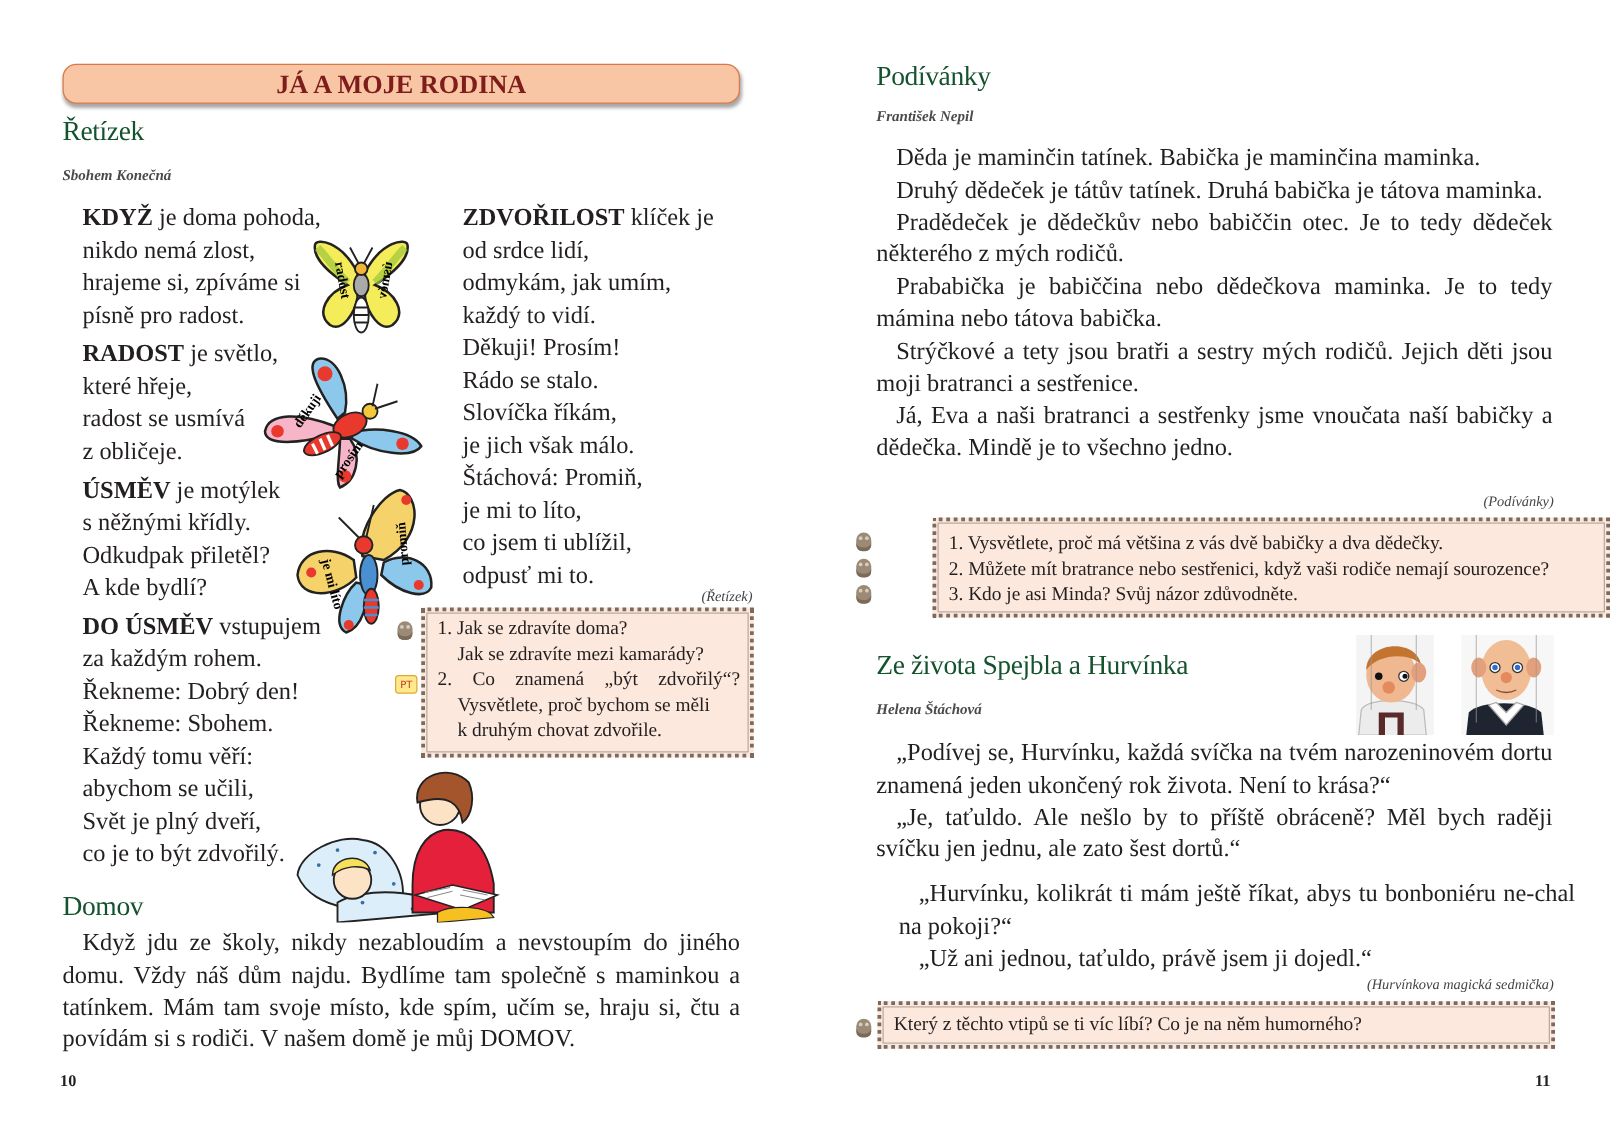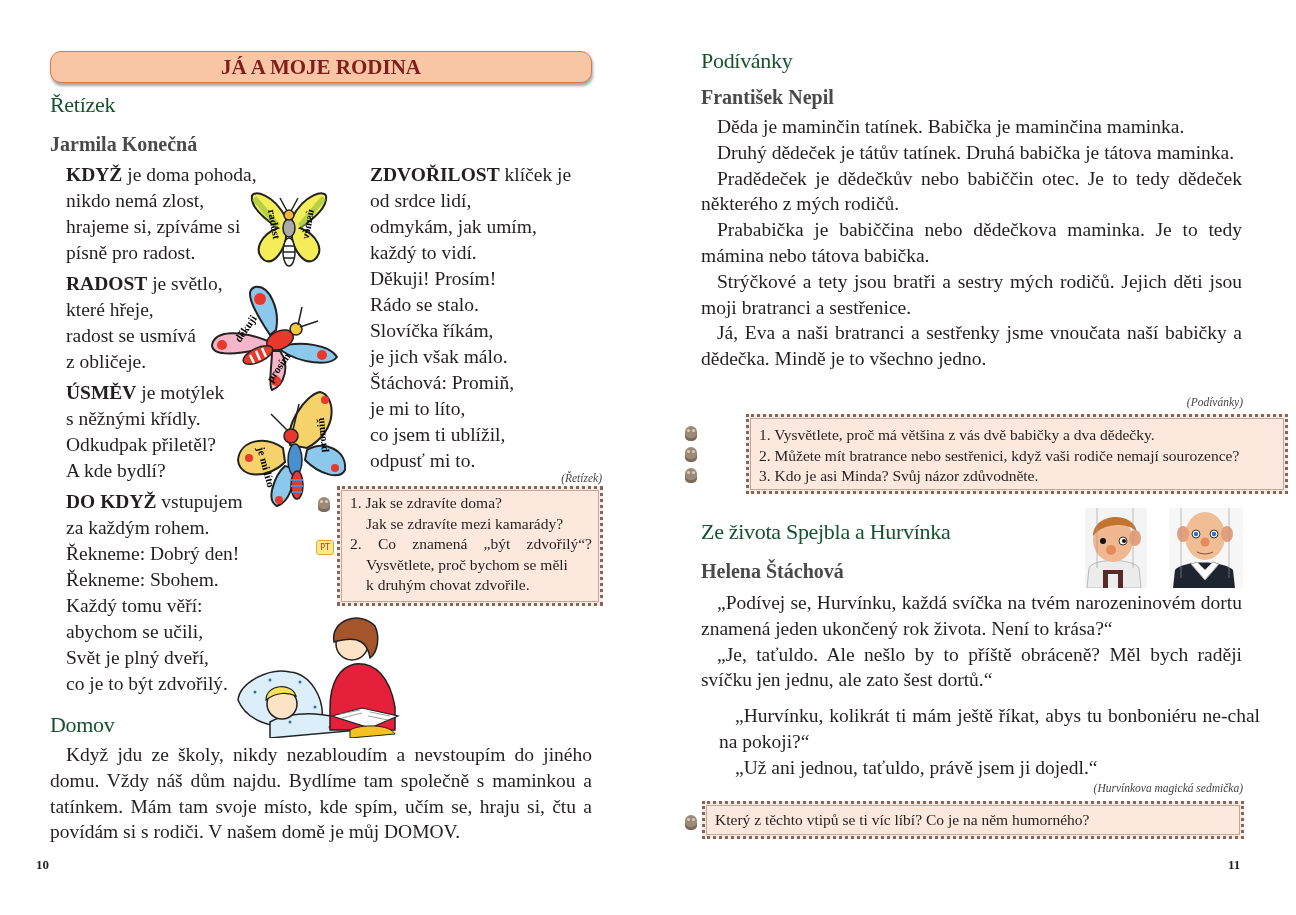--- a/index.html
+++ b/index.html
@@ -9,21 +9,21 @@
     .page-left { left:0; width:648px; }
     .page-right { left:648px; width:648px; }
 
     .chapter-banner { position:absolute; left:50px; top:51px; width:540px; height:30px;
       background:#f8c6a4; border:1.5px solid #d97a4a; border-radius:11px;
       box-shadow:1px 3px 3px rgba(0,0,0,0.35);
       text-align:center; font-weight:bold; font-size:21px; line-height:31px; color:#7f1d1d; }
 
     .section-title { position:absolute; font-family:Liberation Serif, serif; font-size:22px;
       color:#14532d; letter-spacing:-0.3px; font-weight:normal; }
-    .author { position:absolute; font-weight:bold; font-size:20px; color:#4a4a4a; }
+    .author { position:absolute; font-style:italic; font-weight:bold; font-size:12px; color:#4a4a4a; }
 
     .poem { position:absolute; font-size:19.5px; line-height:26px; margin:0; }
     .poem .stanza { margin-bottom:5px; }
     .poem .line { display:block; white-space:nowrap; }
     .poem b { font-weight:bold; }
 
     .prose { position:absolute; font-size:19.5px; line-height:25.8px; text-align:justify; }
     .prose p { margin:0; text-indent:16px; }
 
     .source { position:absolute; font-style:italic; font-size:11.5px; color:#444; text-align:right; }
@@ -48,21 +48,21 @@
     .illustration { position:absolute; }
   </style>
 </head>
 <body>
 
 <div class="page page-left">
 
   <div class="chapter-banner">JÁ A MOJE RODINA</div>
 
   <div class="section-title" style="left:50px; top:92px;">Řetízek</div>
-  <div class="author" style="left:50px; top:133px;">Jarmila Konečná</div>
+  <div class="author" style="left:50px; top:133px;">Sbohem Konečná</div>
 
   <div class="poem" style="left:66px; top:162px;">
     <div class="stanza">
       <span class="line"><b>KDYŽ</b><span> je doma pohoda,</span></span>
       <span class="line">nikdo nemá zlost,</span>
       <span class="line">hrajeme si, zpíváme si</span>
       <span class="line">písně pro radost.</span>
     </div>
     <div class="stanza">
       <span class="line"><b>RADOST</b><span> je světlo,</span></span>
@@ -70,21 +70,21 @@
       <span class="line">radost se usmívá</span>
       <span class="line">z obličeje.</span>
     </div>
     <div class="stanza">
       <span class="line"><b>ÚSMĚV</b><span> je motýlek</span></span>
       <span class="line">s něžnými křídly.</span>
       <span class="line">Odkudpak přiletěl?</span>
       <span class="line">A kde bydlí?</span>
     </div>
     <div class="stanza">
-      <span class="line"><b>DO KDYŽ</b><span> vstupujem</span></span>
+      <span class="line"><b>DO ÚSMĚV</b><span> vstupujem</span></span>
       <span class="line">za každým rohem.</span>
       <span class="line">Řekneme: Dobrý den!</span>
       <span class="line">Řekneme: Sbohem.</span>
       <span class="line">Každý tomu věří:</span>
       <span class="line">abychom se učili,</span>
       <span class="line">Svět je plný dveří,</span>
       <span class="line">co je to být zdvořilý.</span>
     </div>
   </div>
 
@@ -186,21 +186,21 @@
     <path d="M102 104 L132 96 L168 104 L140 116 Z" fill="#fff" stroke="#222" stroke-width="1.2"></path>
     <path d="M110 102 L130 98 M112 106 L132 101 M140 100 L160 104 M138 104 L158 108" stroke="#888" stroke-width="0.8"></path>
     <path d="M120 118 C130 112, 160 112, 165 122 L120 126 Z" fill="#f5c020" stroke="#222" stroke-width="1"></path>
   </svg>
 
   <div class="section-title" style="left:50px; top:712px;">Domov</div>
   <div class="prose" style="left:50px; top:742px; width:542px;">
     <p>Když jdu ze školy, nikdy nezabloudím a nevstoupím do jiného domu. Vždy náš dům najdu. Bydlíme tam společně s maminkou a tatínkem. Mám tam svoje místo, kde spím, učím se, hraju si, čtu a povídám si s rodiči. V našem domě je můj DOMOV.</p>
   </div>
 
-  <div class="page-number" style="left:36px;">10</div>
+  <div class="page-number" style="left:48px;">10</div>
 </div>
 
 <div class="page page-right">
 
   <div class="section-title" style="left:53px; top:48px;">Podívánky</div>
   <div class="author" style="left:53px; top:86px;">František Nepil</div>
 
   <div class="prose" style="left:53px; top:114px; width:541px;">
     <p>Děda je maminčin tatínek. Babička je maminčina maminka.</p>
     <p>Druhý dědeček je tátův tatínek. Druhá babička je tátova maminka.</p>

